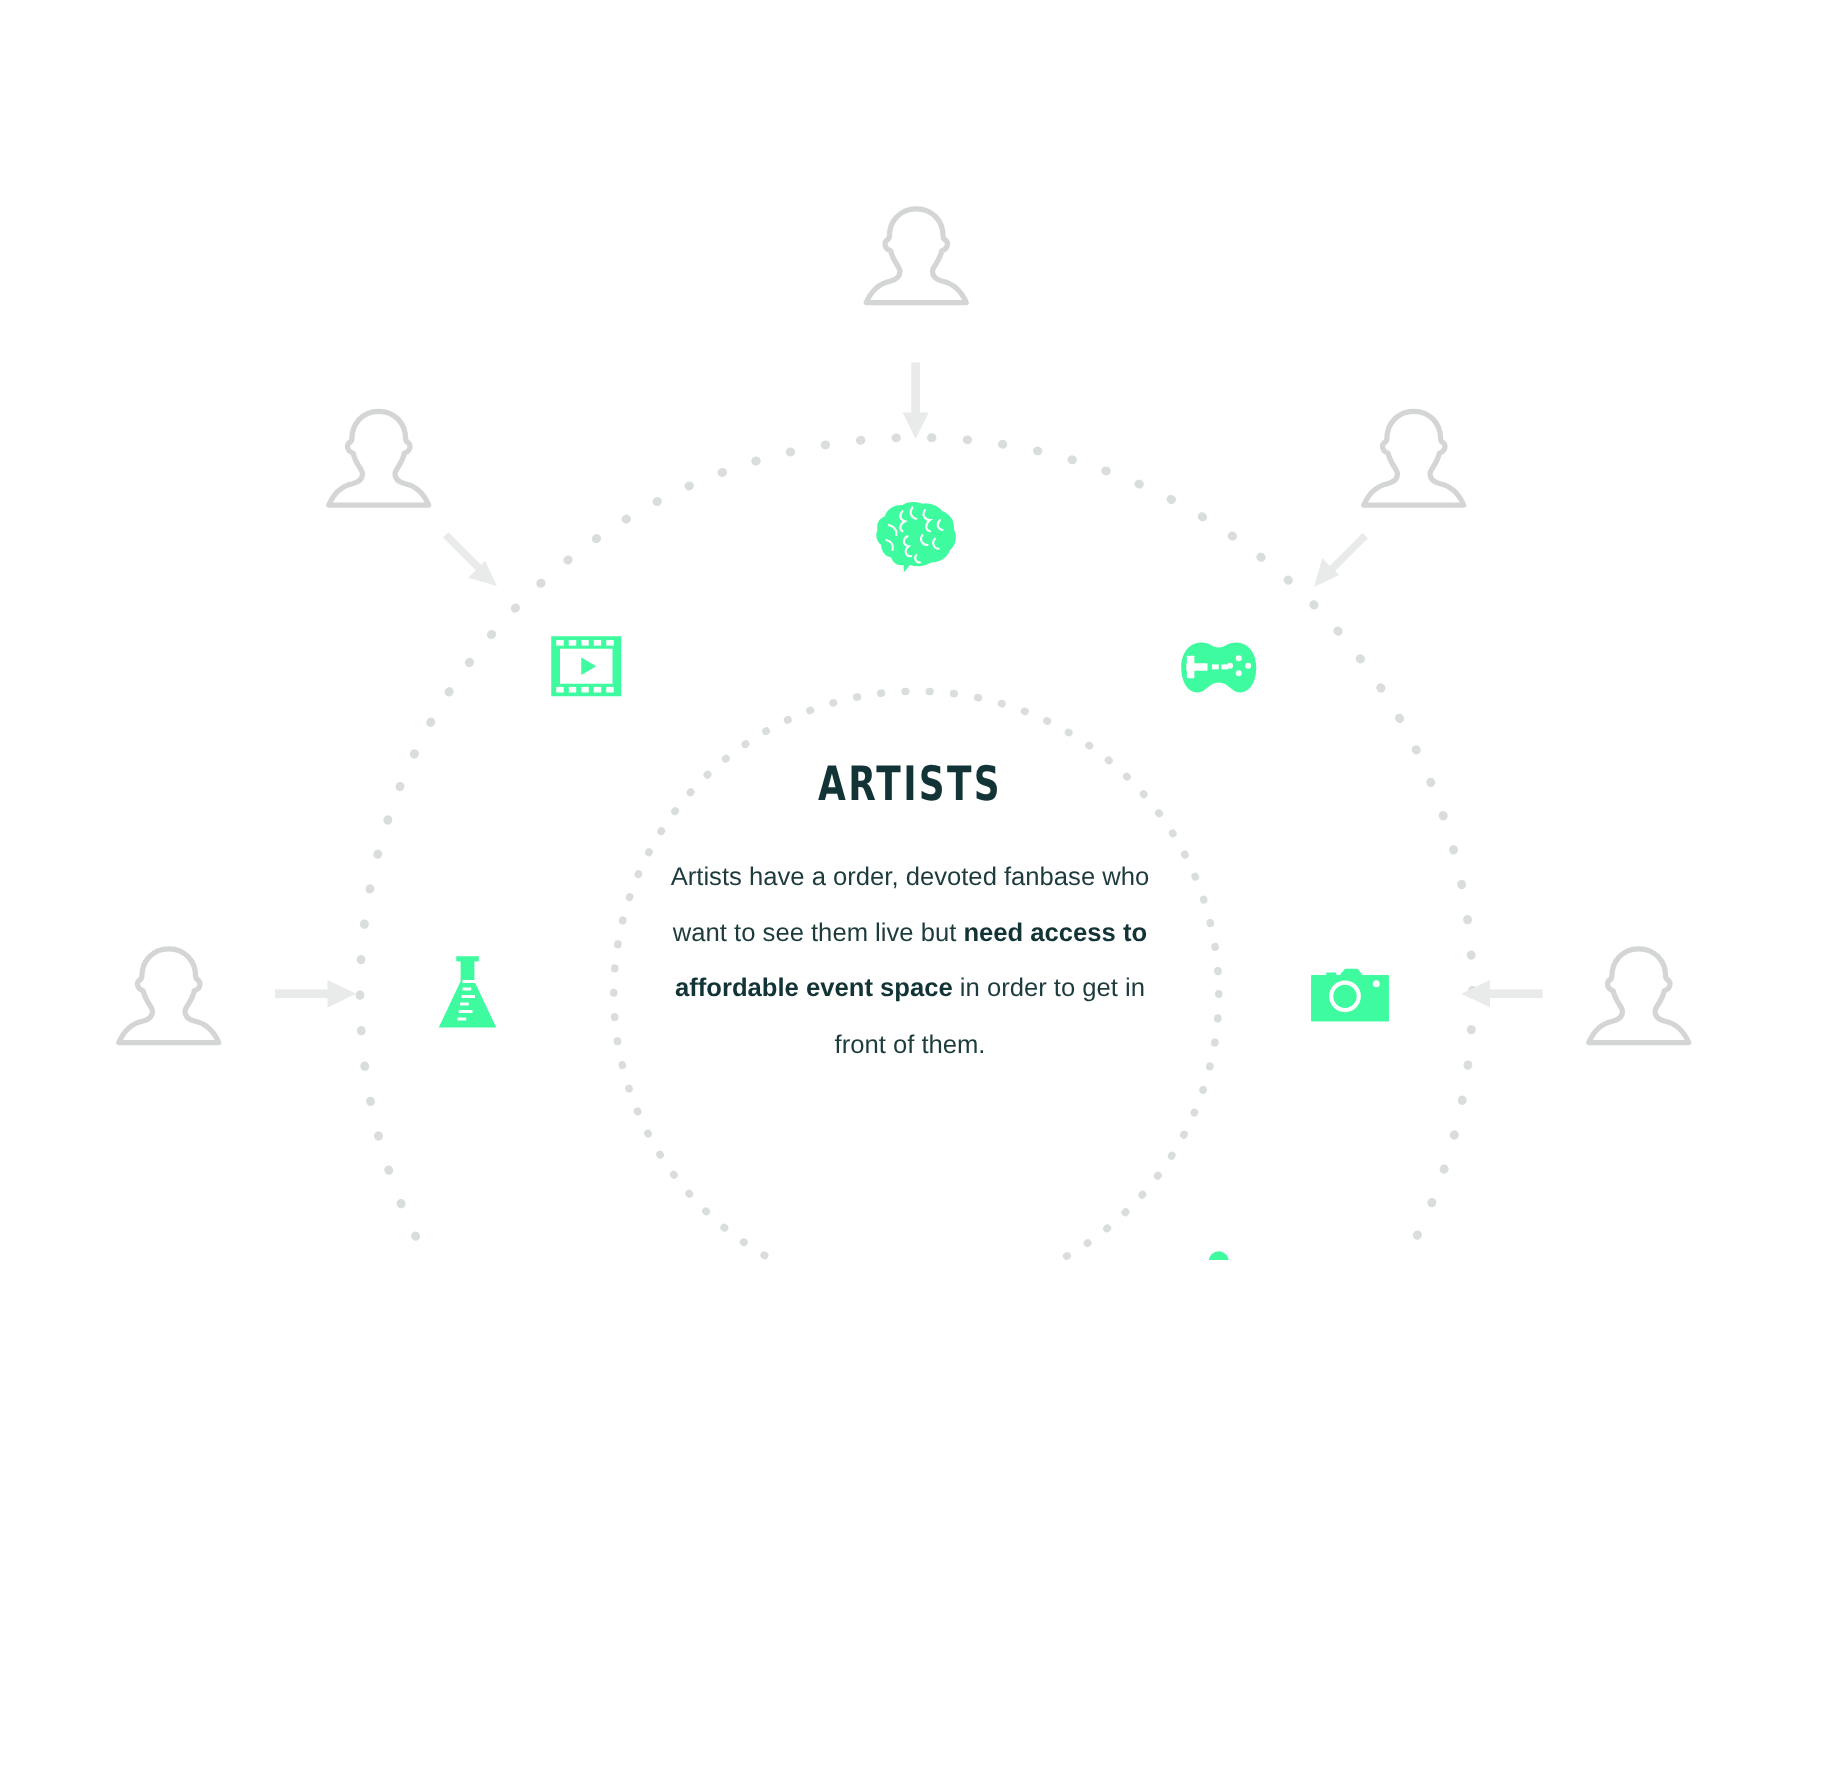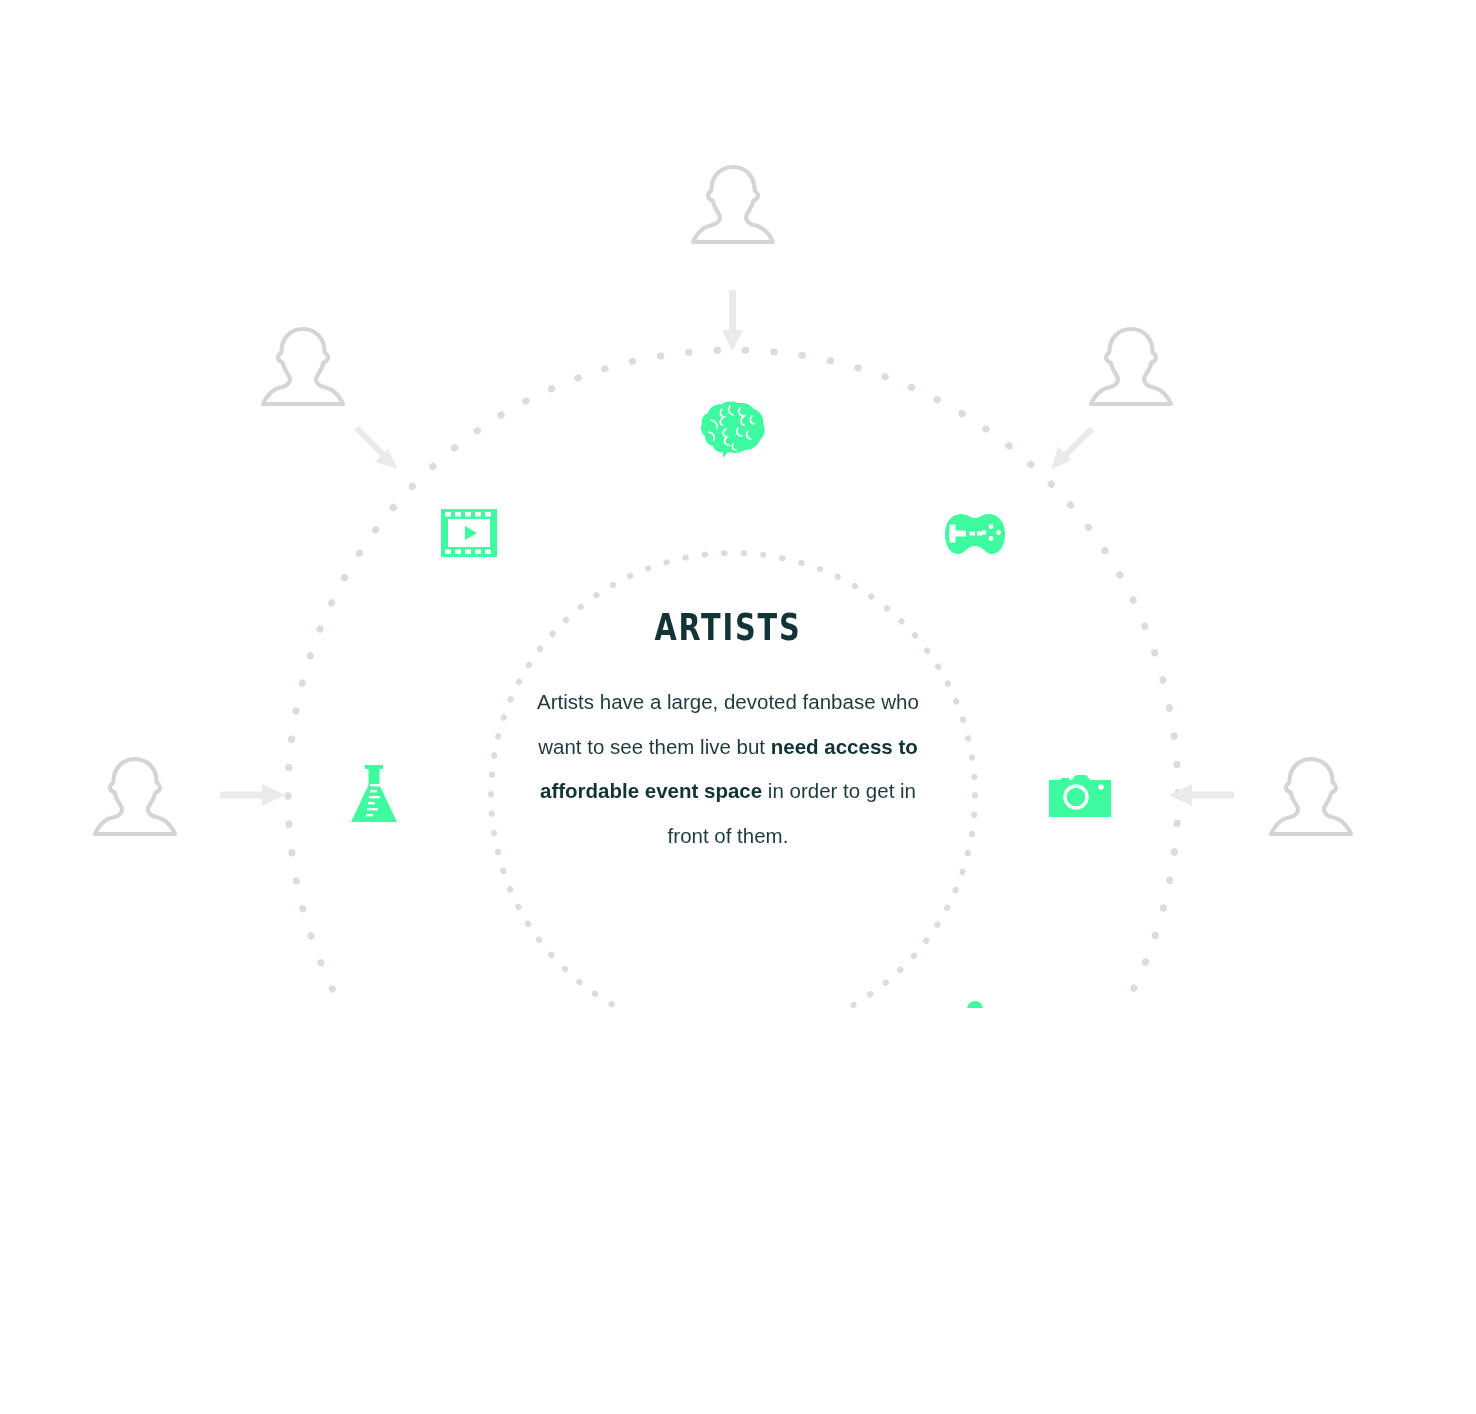--- a/index.html
+++ b/index.html
@@ -309,17 +309,17 @@
       <rect x="16" y="12" width="5" height="32" fill="#3dfb9e"></rect>
       <rect x="41" y="4" width="5" height="32" fill="#3dfb9e"></rect>
       <ellipse cx="10" cy="45" rx="10" ry="9" fill="#3dfb9e"></ellipse>
       <ellipse cx="35" cy="37" rx="10" ry="9" fill="#3dfb9e"></ellipse>
     </svg>
   </div>
 
   <div class="center-block">
     <h1 class="center-title">ARTISTS</h1>
     <p class="center-body">
-      <span>Artists have a large, devoted fanbase who want to see them live but </span><b>need access to affordable event space</b><span> in order to get in front of them.</span>
+      <span>Artists have a order, devoted fanbase who want to see them live but </span><b>need access to affordable event space</b><span> in order to get in front of them.</span>
     </p>
   </div>
 
 </div>
 
 </body></html>

